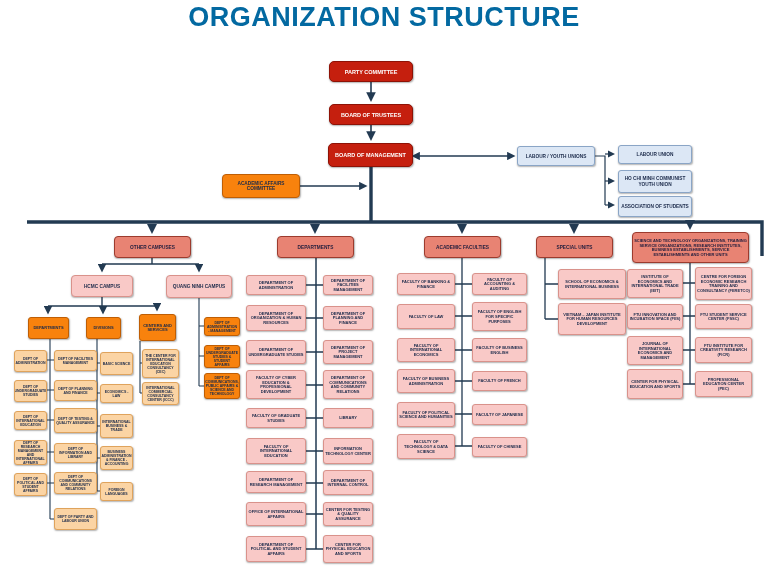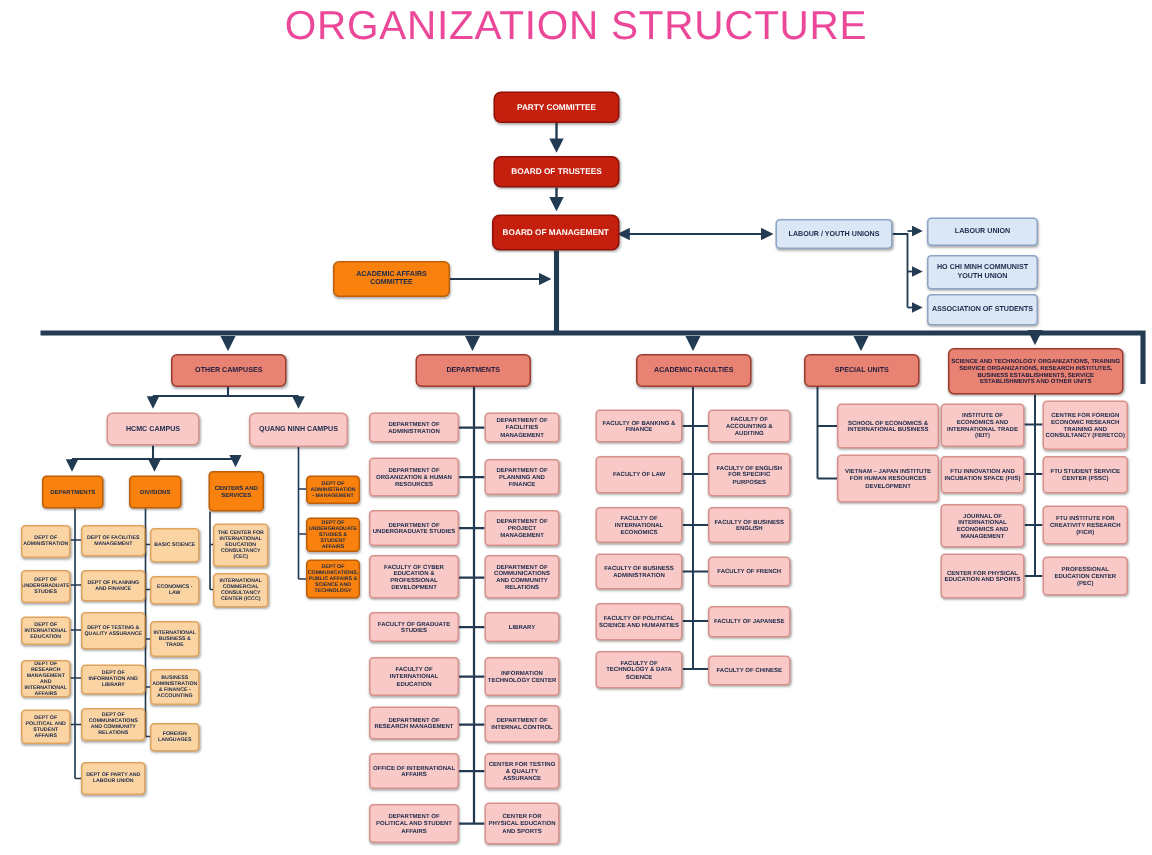--- a/index.html
+++ b/index.html
@@ -1,19 +1,19 @@
 <!DOCTYPE html>
 <html><head>
 <meta charset="utf-8">
 <style>
   html,body{margin:0;padding:0;background:#fff;}
   .canvas{position:relative;width:768px;height:570px;background:#fff;overflow:hidden;
           font-family:"Liberation Sans",sans-serif;}
   .title{position:absolute;left:0;top:2px;width:100%;text-align:center;
-         font-size:27px;font-weight:normal;color:#ec4899;letter-spacing:.5px;}
+         font-size:27px;font-weight:bold;color:#0369a1;letter-spacing:.5px;}
   svg.wires{position:absolute;left:0;top:0;}
   .box{position:absolute;box-sizing:border-box;border-radius:3px;
        box-shadow:0.5px 1px 1.5px rgba(40,40,40,.35);overflow:hidden;}
   .txt{position:absolute;left:0;top:0;width:200%;height:200%;
        transform:scale(.5);transform-origin:0 0;
        display:flex;align-items:center;justify-content:center;text-align:center;
        font-weight:bold;line-height:1.15;padding:1px 2px;box-sizing:border-box;}
   .c-red{background:#C51F0E;border:1px solid #8E1206;border-radius:5px;}
   .c-red .txt{color:#FFFFFF;}
   .c-blue{background:#DCE7F5;border:1px solid #8AA5C6;}

